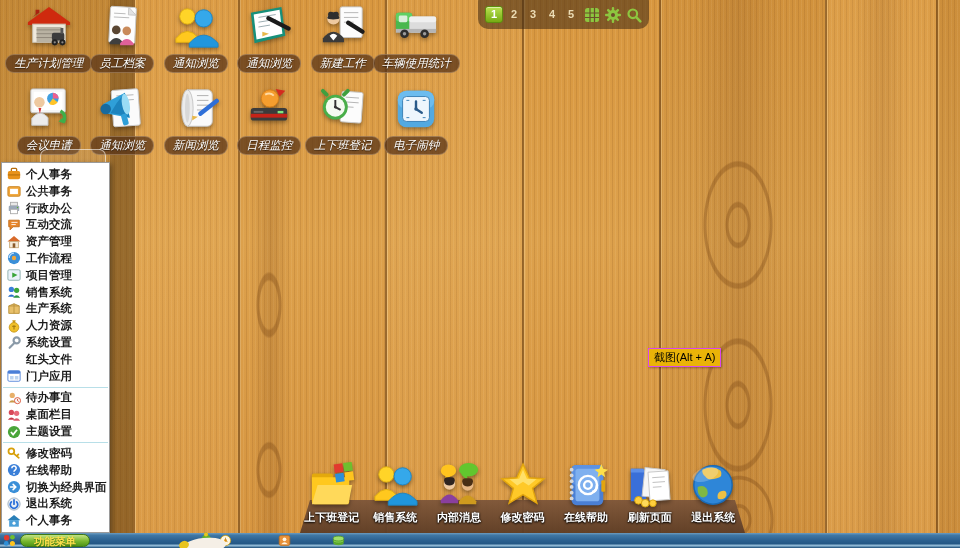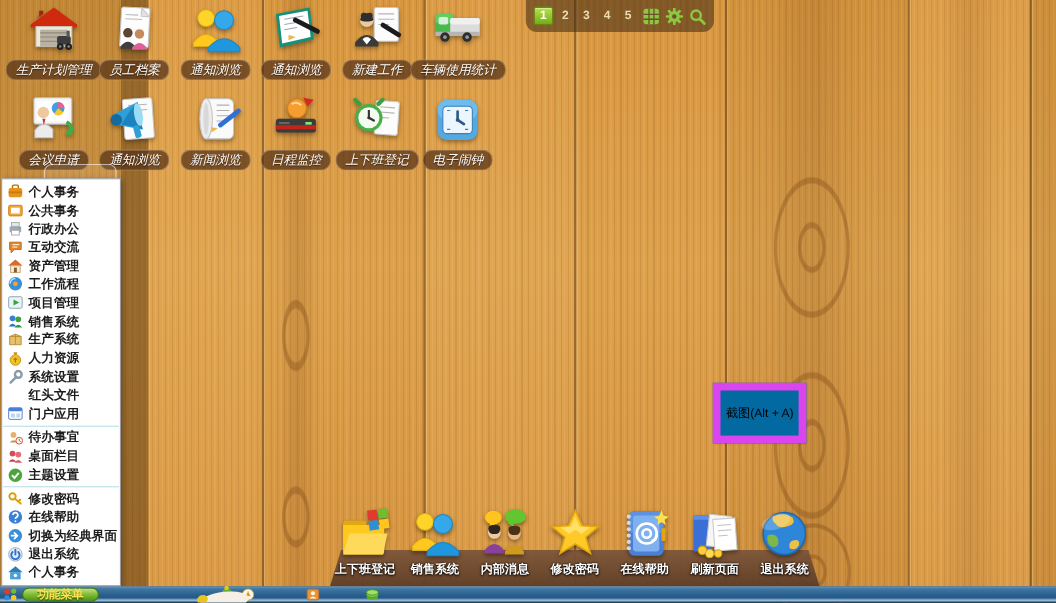--- a/index.html
+++ b/index.html
@@ -61,22 +61,22 @@
   .dock::before{content:"";position:absolute;left:0;right:0;bottom:0;height:33px;
     background:linear-gradient(180deg,rgba(125,86,58,.95),rgba(92,60,38,.95));
     clip-path:polygon(10px 0,calc(100% - 10px) 0,100% 100%,0 100%);
     border-radius:4px 4px 0 0;}
   .dock-item{flex:1;display:flex;flex-direction:column;align-items:center;z-index:1;cursor:pointer;}
   .dock-icon{width:46px;height:46px;}
   .dock-icon svg{width:46px;height:46px;display:block;filter:drop-shadow(0 2px 2px rgba(0,0,0,.4));}
   .dock-label{margin-top:2px;font-size:11px;font-weight:bold;color:#fff;
     text-shadow:0 1px 2px #000,0 0 2px #000;white-space:nowrap;}
   
-  .tooltip{position:absolute;left:648px;top:348px;padding:13px 5px;
-    background:#0369a1;border:7px solid #d946ef;color:#000;font-size:11px;
+  .tooltip{position:absolute;left:648px;top:348px;padding:1px 5px;
+    background:#eab308;border:1px solid #d946ef;color:#000;font-size:11px;
     box-shadow:1px 1px 2px rgba(0,0,0,.3);z-index:30;white-space:nowrap;}
   
   .taskbar{position:absolute;left:0;right:0;bottom:0;height:15px;z-index:40;
     background:linear-gradient(180deg,#6d9cc0 0%,#3f77a5 15%,#2b608f 50%,#245886 70%,#9cc3dd 85%,#4f7fa6 92%,#1c4a72 100%);}
   .start{position:absolute;left:3px;top:1px;display:flex;align-items:flex-start;cursor:pointer;}
   .start-logo{width:13px;height:13px;}
   .start-logo svg{width:13px;height:13px;display:block;}
   .start-pill{margin-left:4px;height:13px;line-height:13px;padding:0 13px;
     border-radius:7px;background:linear-gradient(180deg,#c2e283,#7ab82f 55%,#4f9518);
     border:1px solid #3e7a12;box-sizing:border-box;

